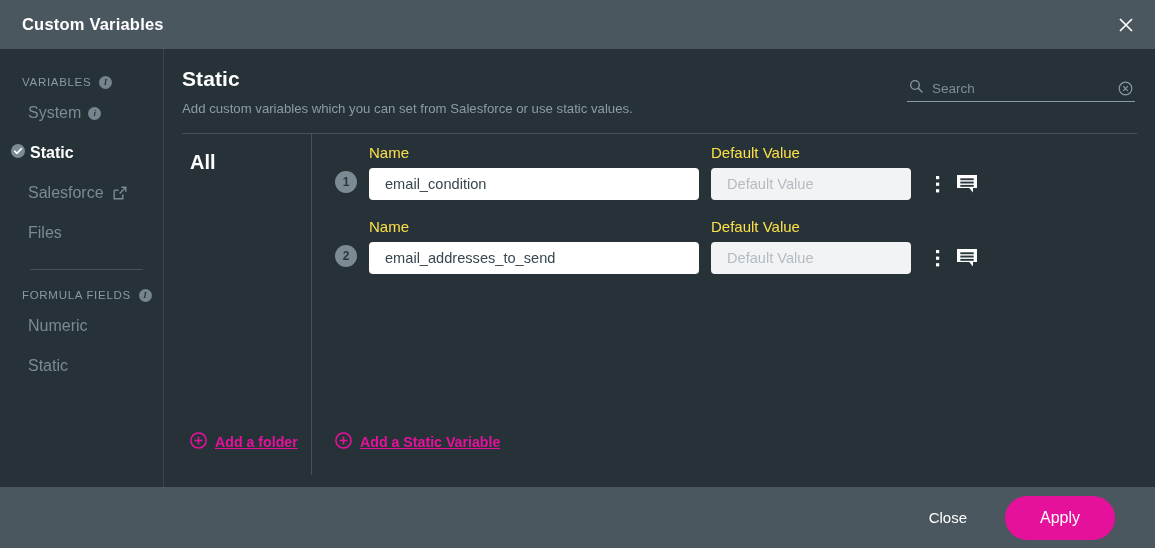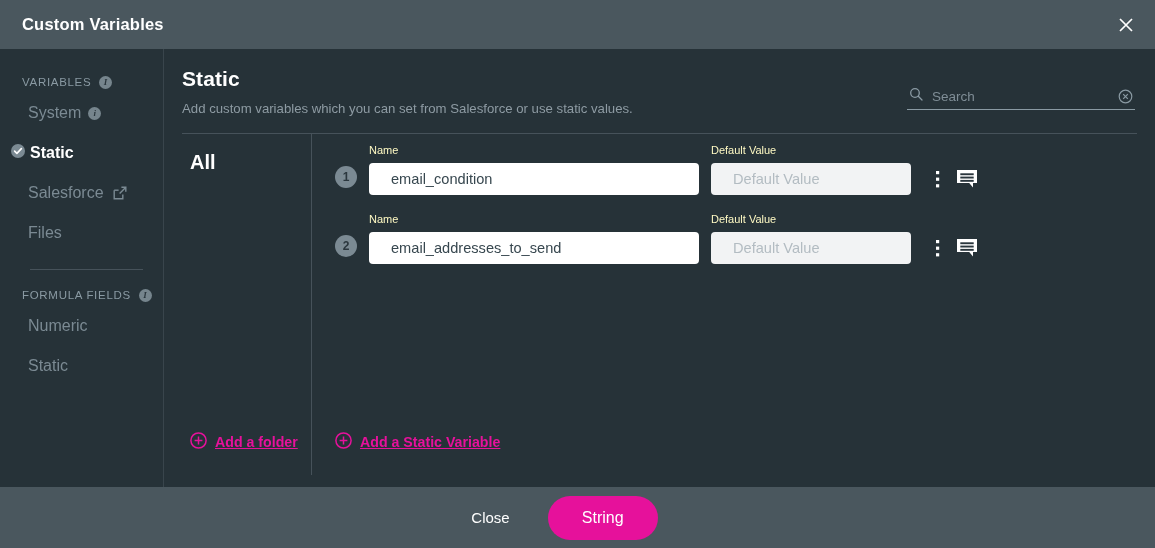--- a/index.html
+++ b/index.html
@@ -149,21 +149,21 @@
     margin-top: 11px;
   }
 
   .search-wrap {
     display: flex;
     align-items: center;
     gap: 9px;
     border-bottom: 1px solid #8a9aa3;
     padding: 0 2px 4px 2px;
     width: 228px;
-    margin-top: 20px;
+    margin-top: 12px;
   }
   .search-input {
     flex: 1;
     background: transparent;
     border: none;
     outline: none;
     color: #c6ced3;
     font-size: 13.5px;
     font-family: "Liberation Sans", sans-serif;
     padding: 0;
@@ -225,32 +225,32 @@
     font-weight: bold;
     display: flex;
     align-items: center;
     justify-content: center;
     margin-right: 12px;
     margin-bottom: 7px;
     flex: none;
   }
   .field-block { display: flex; flex-direction: column; }
   .field-label {
-    color: #fef9c3;
-    font-size: 11px;
+    color: #fde047;
+    font-size: 15px;
     margin-bottom: 7px;
   }
   .text-input {
     height: 32px;
     border-radius: 4px;
     border: none;
     outline: none;
     font-size: 14.6px;
     font-family: "Liberation Sans", sans-serif;
-    padding: 0 22px;
+    padding: 0 16px;
     color: #37474f;
   }
   .name-input { width: 330px; background: #ffffff; }
   .value-input { width: 200px; background: #f2f3f4; }
   .value-input::placeholder { color: #b3bcc2; }
   .name-block { margin-right: 12px; }
   .value-block { margin-left: 0; }
 
   .row-actions {
     display: flex;
@@ -283,21 +283,21 @@
     padding-bottom: 22px;
   }
 
   
   .footer {
     height: 61px;
     min-height: 61px;
     background: #4a575e;
     display: flex;
     align-items: center;
-    justify-content: center;
+    justify-content: flex-end;
     gap: 24px;
     padding-right: 40px;
   }
   .btn-close {
     color: #ffffff;
     font-size: 15px;
     background: transparent;
     border: none;
     cursor: pointer;
     font-family: "Liberation Sans", sans-serif;
@@ -505,16 +505,16 @@
             </span>
           </div>
 
         </div>
       </div>
     </div>
   </div>
 
   <div class="footer">
     <button class="btn-close">Close</button>
-    <button class="btn-apply">String</button>
+    <button class="btn-apply">Apply</button>
   </div>
 
 </div>
 
 </body></html>

